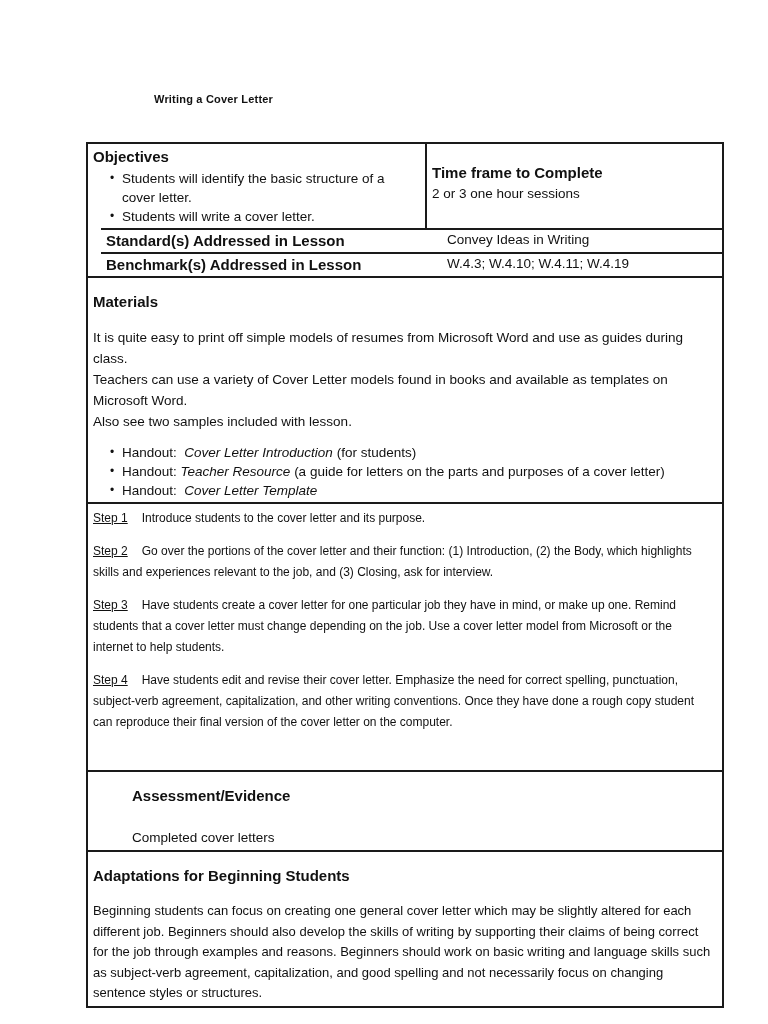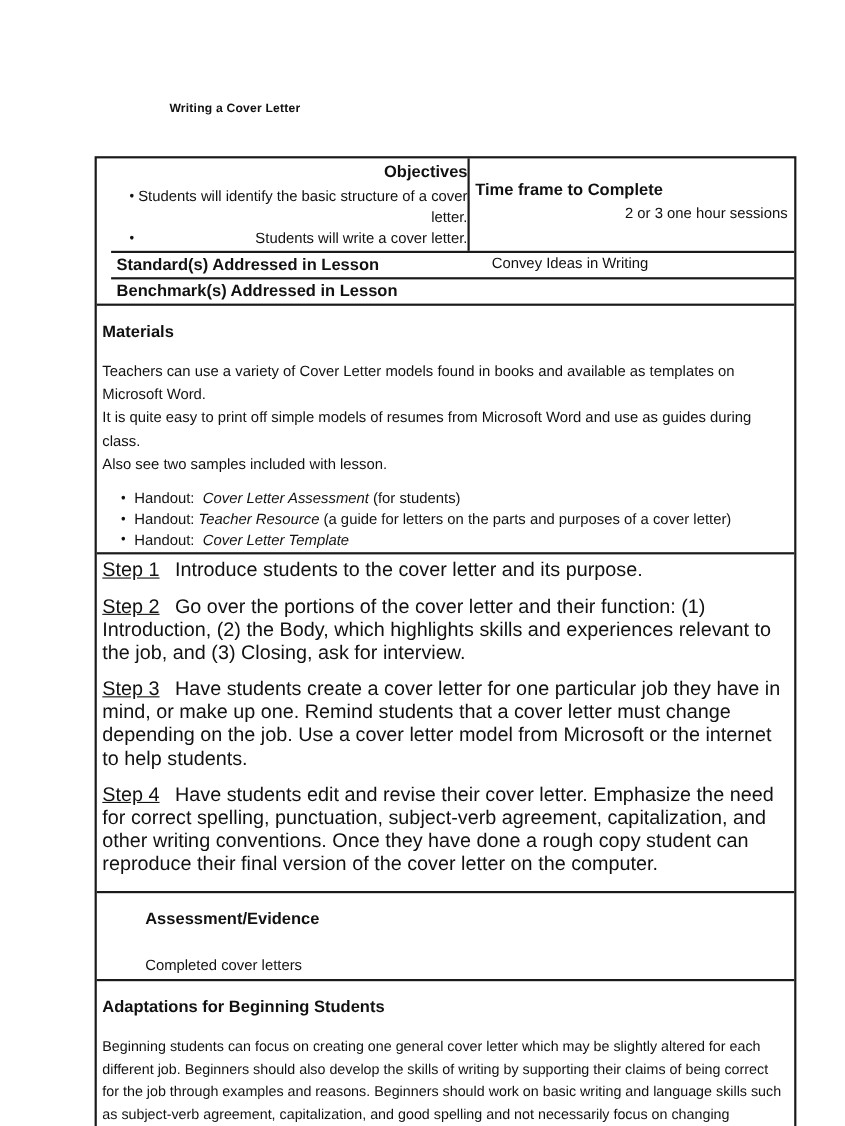--- a/index.html
+++ b/index.html
@@ -29,31 +29,30 @@
     width: 638px;
     border: 2px solid #1a1a1a;
   }
   .t-row { border-top: 2px solid #1a1a1a; }
   .t-row:first-child { border-top: none; }
 
   .row-split { display: flex; min-height: 76px; }
   .cell-objectives {
     width: 339px;
     border-right: 2px solid #1a1a1a;
-    padding: 3px 0 2px 5px;
-    text-align: right;
+    padding: 3px 16px 2px 5px;
   }
   .cell-timeframe { flex: 1; padding: 19px 6px 2px 5px; }
 
   .cell-head {
     font-size: 15px;
     font-weight: bold;
     line-height: 20px;
   }
-  .body-text { font-size: 13.5px; line-height: 21px; text-align: right; }
+  .body-text { font-size: 13.5px; line-height: 21px; }
 
   .bullet-list { margin-top: 2px; }
   .bullet-row { display: flex; font-size: 13.5px; line-height: 19px; }
   .bullet-dot { width: 12px; margin-left: 17px; flex-shrink: 0; font-size: 12px; }
   .bullet-text { flex: 1; white-space: pre-wrap; }
 
   .row-kv { display: flex; min-height: 22px; align-items: flex-start; padding: 1px 6px 1px 5px; margin-left: 13px; }
   .kv-label { width: 334px; font-size: 15px; font-weight: bold; line-height: 20px; flex-shrink: 0; }
   .kv-value { font-size: 13.5px; line-height: 18px; padding-left: 7px; }
 
@@ -62,21 +61,21 @@
   .row-activities  { min-height: 268px; }
   .row-assessment  { min-height: 69px; padding-left: 44px; }
   .row-adaptations { min-height: 112px; }
 
   .block-head { font-size: 15px; font-weight: bold; line-height: 20px; margin-bottom: 15px; margin-top: 10px; }
   .para-line { font-size: 13.5px; line-height: 21px; }
   .materials-bullets { margin-top: 11px; }
   .materials-bullets .bullet-row { line-height: 19px; }
   .it { font-style: italic; }
 
-  .step { font-size: 18px; line-height: 21px; margin-bottom: 12px; }
+  .step { font-size: 12px; line-height: 21px; margin-bottom: 12px; }
   .step-label { text-decoration: underline; margin-right: 14px; }
   .assess-text { font-size: 13.5px; line-height: 21px; margin-top: 21px; }
   .adapt-text { font-size: 13px; line-height: 20.5px; margin-top: 2px; }
 </style>
 </head>
 <body>
 
 <div class="page">
 
   <div class="doc-title">Writing a Cover Letter</div>
@@ -103,31 +102,32 @@
       </div>
     </div>
 
     <div class="t-row row-kv">
       <div class="kv-label">Standard(s) Addressed in Lesson</div>
       <div class="kv-value">Convey Ideas in Writing</div>
     </div>
 
     <div class="t-row row-kv">
       <div class="kv-label">Benchmark(s) Addressed in Lesson</div>
+      <div class="kv-value">W.4.3; W.4.10; W.4.11; W.4.19</div>
     </div>
 
     <div class="t-row row-block row-materials">
       <div class="block-head">Materials</div>
+      <div class="para-line">It is quite easy to print off simple models of resumes from Microsoft Word and use as guides during class.</div>
       <div class="para-line">Teachers can use a variety of Cover Letter models found in books and available as templates on Microsoft Word.</div>
-      <div class="para-line">It is quite easy to print off simple models of resumes from Microsoft Word and use as guides during class.</div>
       <div class="para-line">Also see two samples included with lesson.</div>
       <div class="materials-bullets">
         <div class="bullet-row">
           <span class="bullet-dot">•</span>
-          <span class="bullet-text"><span>Handout:  </span><span class="it">Cover Letter Assessment</span><span> (for students)</span></span>
+          <span class="bullet-text"><span>Handout:  </span><span class="it">Cover Letter Introduction</span><span> (for students)</span></span>
         </div>
         <div class="bullet-row">
           <span class="bullet-dot">•</span>
           <span class="bullet-text"><span>Handout: </span><span class="it">Teacher Resource</span><span> (a guide for letters on the parts and purposes of a cover letter)</span></span>
         </div>
         <div class="bullet-row">
           <span class="bullet-dot">•</span>
           <span class="bullet-text"><span>Handout:  </span><span class="it">Cover Letter Template</span><span></span></span>
         </div>
       </div>

